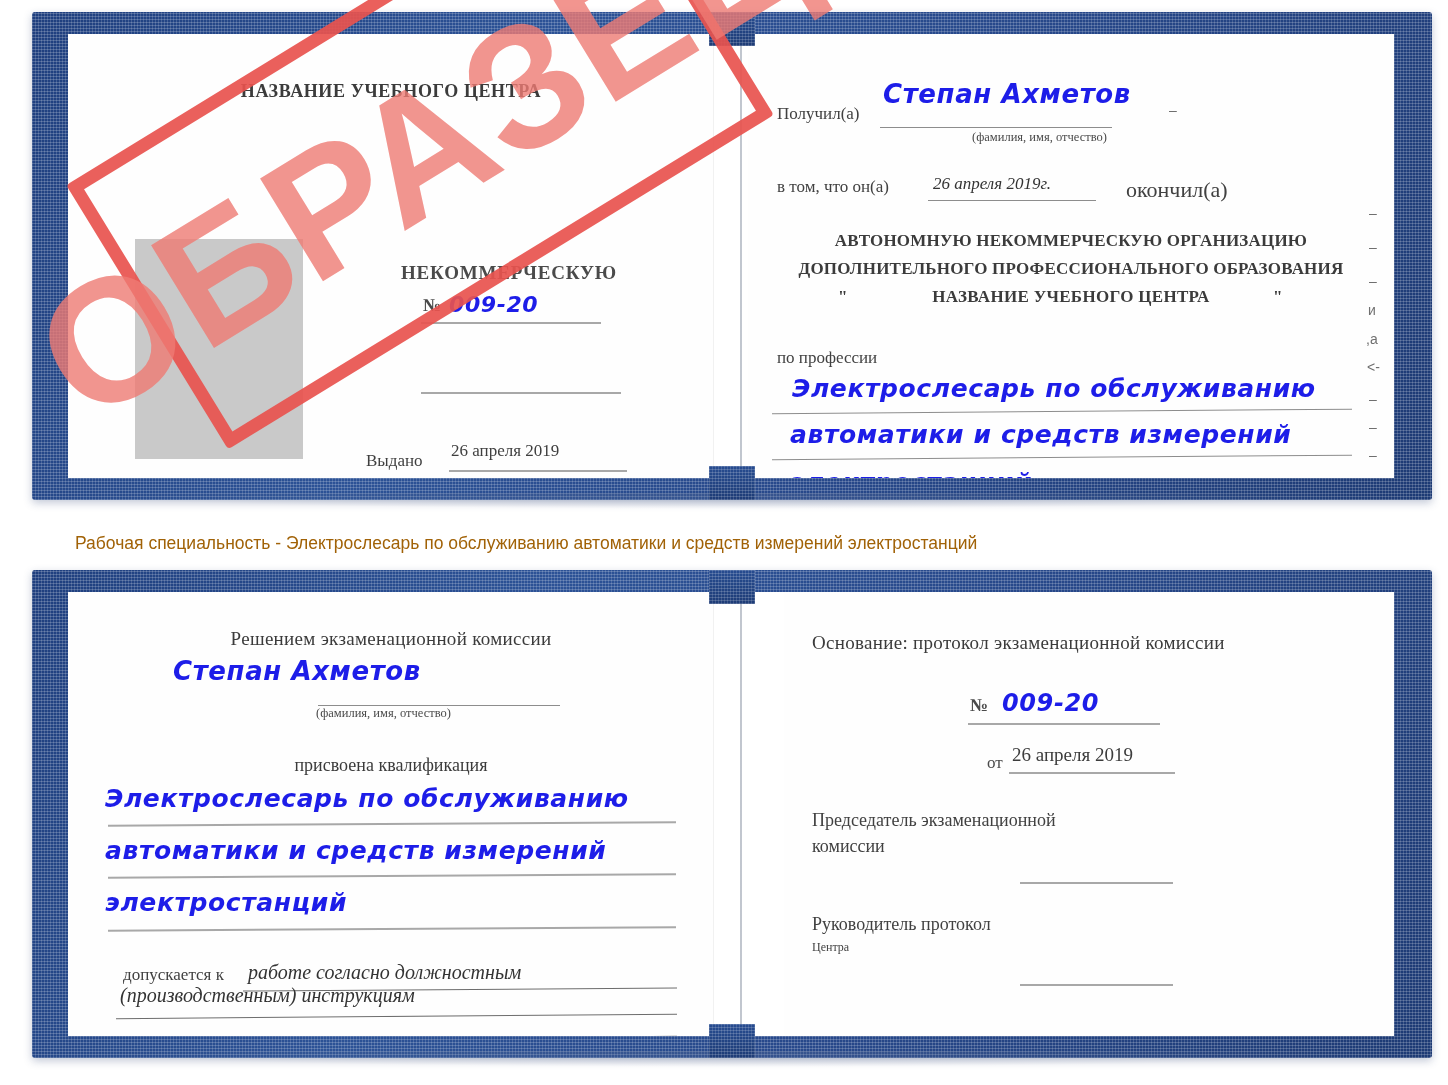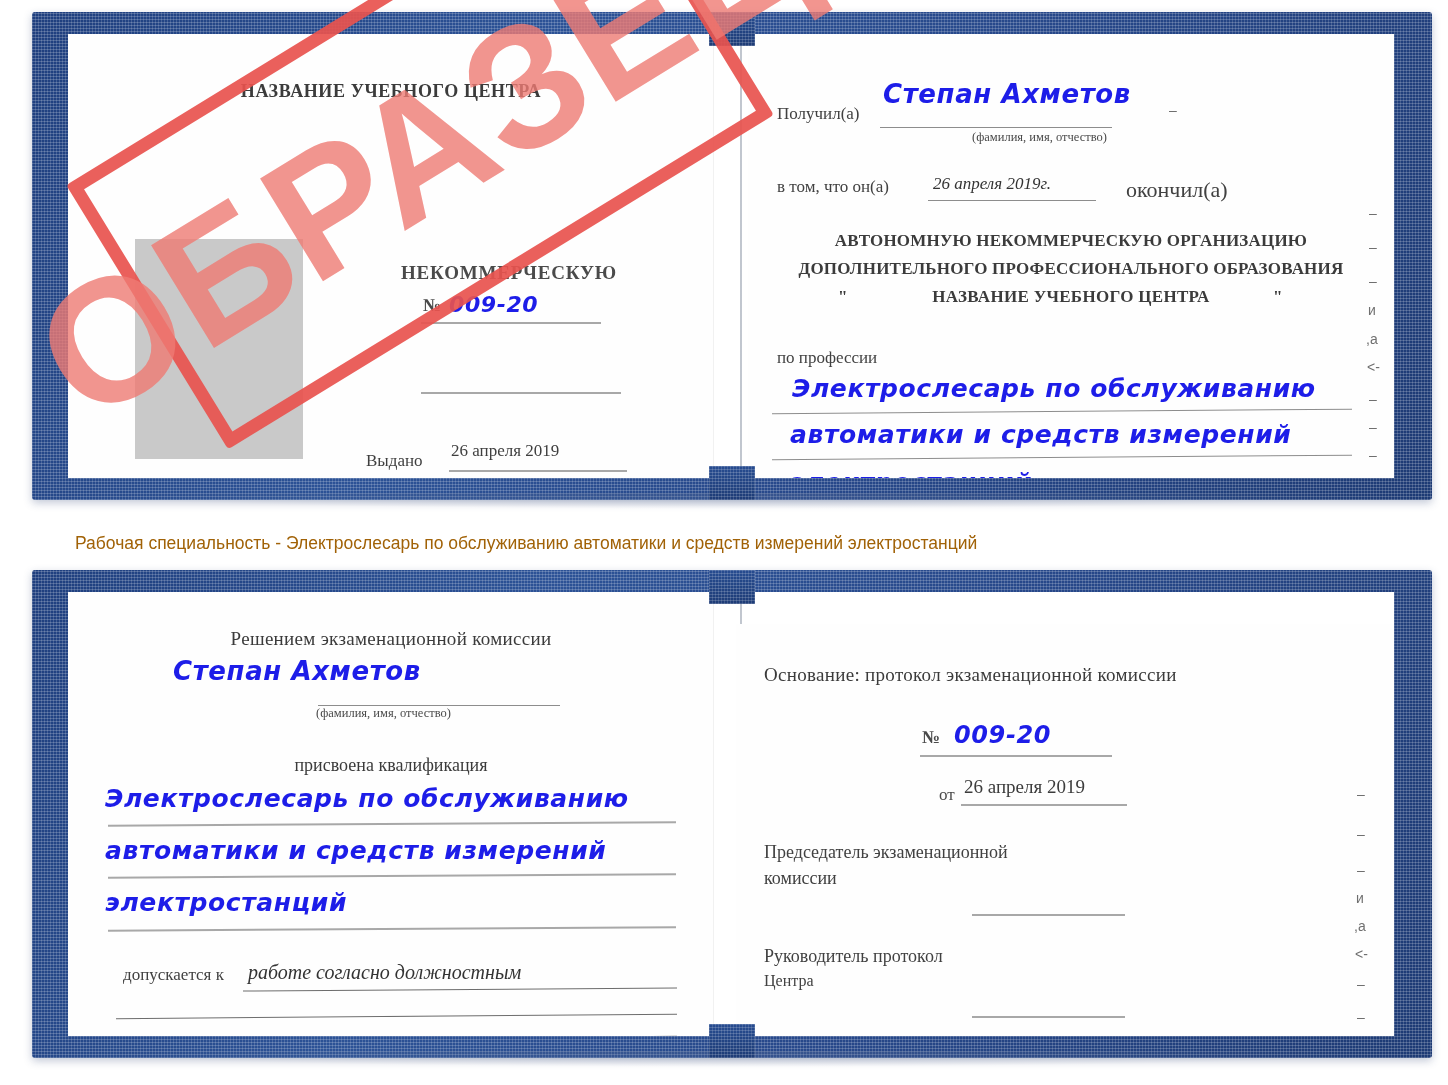--- a/index.html
+++ b/index.html
@@ -201,44 +201,45 @@
 
       <div class="hand" style="left:37px;top:244px;font-size:25px;">автоматики и средств измерений</div>
       <div class="rule" style="left:40px;top:283px;width:568px;transform:rotate(-.35deg);"></div>
 
       <div class="hand" style="left:37px;top:296px;font-size:25px;">электростанций</div>
       <div class="rule" style="left:40px;top:336px;width:568px;transform:rotate(-.35deg);"></div>
 
       <div class="lbl" style="left:55px;top:373px;font-size:17px;">допускается к</div>
       <div class="ital" style="left:180px;top:369px;font-size:20px;">работе согласно должностным</div>
       <div class="rule dark" style="left:175px;top:397px;width:434px;transform:rotate(-.4deg);"></div>
+      <div class="ital" style="left:52px;top:392px;font-size:20px;">(производственным) инструкциям</div>
       <div class="rule dark" style="left:48px;top:424px;width:561px;transform:rotate(-.45deg);"></div>
       <div class="rule dark" style="left:48px;top:446px;width:561px;transform:rotate(-.45deg);"></div>
     </div>
 
     <div class="spine" style="left:672px;"></div>
 
-    <div class="page" style="left:668px;right:0;margin-top:32px;">
+    <div class="page" style="left:716px;right:0;">
 
       <div class="lbl" style="left:28px;top:40px;font-size:19px;color:#3b3b3b;letter-spacing:.3px;">Основание: протокол экзаменационной комиссии</div>
 
       <div class="lbl" style="left:186px;top:103px;font-size:18px;font-weight:bold;color:#4a4a4a;">№</div>
       <div class="hand" style="left:218px;top:97px;font-size:24px;">009-20</div>
       <div class="rule" style="left:184px;top:131px;width:192px;"></div>
 
       <div class="lbl" style="left:203px;top:161px;font-size:17px;color:#4a4a4a;">от</div>
       <div class="lbl" style="left:228px;top:152px;font-size:19px;color:#3c3c3c;">26 апреля 2019</div>
       <div class="rule" style="left:225px;top:180px;width:166px;"></div>
 
       <div class="lbl" style="left:28px;top:218px;font-size:18px;">Председатель экзаменационной</div>
       <div class="lbl" style="left:28px;top:244px;font-size:18px;">комиссии</div>
       <div class="rule" style="left:236px;top:290px;width:153px;"></div>
 
       <div class="lbl" style="left:28px;top:322px;font-size:18px;">Руководитель протокол</div>
-      <div class="lbl" style="left:28px;top:348px;font-size:16px;">Центра</div>
+      <div class="lbl" style="left:28px;top:348px;font-size:12px;">Центра</div>
       <div class="rule" style="left:236px;top:392px;width:153px;"></div>
 
       <div class="bleed" style="left:621px;top:162px;">–</div>
       <div class="bleed" style="left:621px;top:202px;">–</div>
       <div class="bleed" style="left:621px;top:238px;">–</div>
       <div class="bleed" style="left:620px;top:266px;">и</div>
       <div class="bleed" style="left:618px;top:294px;">,а</div>
       <div class="bleed" style="left:619px;top:322px;">&lt;-</div>
       <div class="bleed" style="left:621px;top:352px;">–</div>
       <div class="bleed" style="left:621px;top:385px;">–</div>

